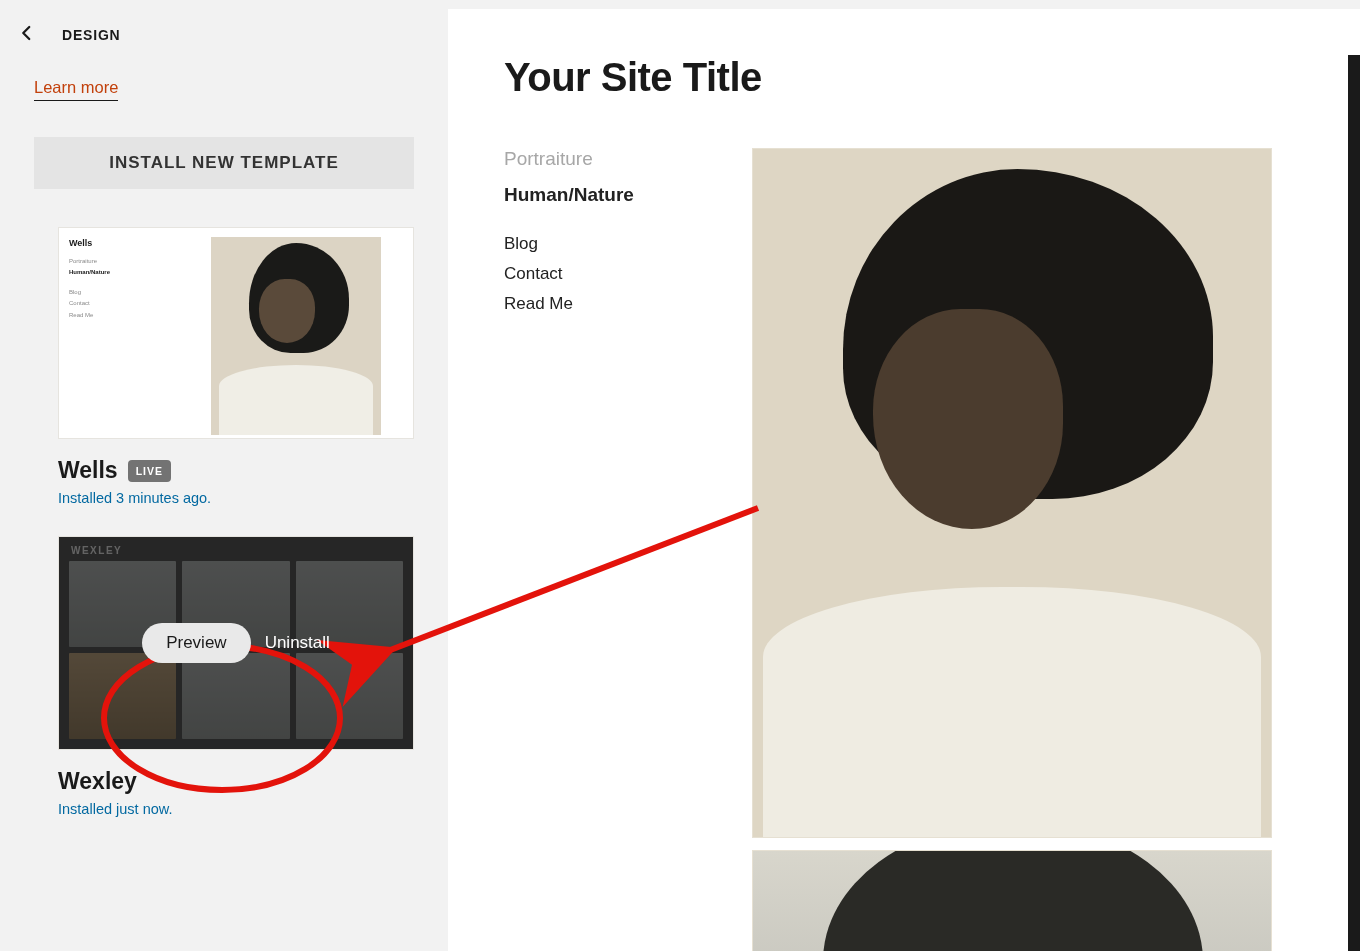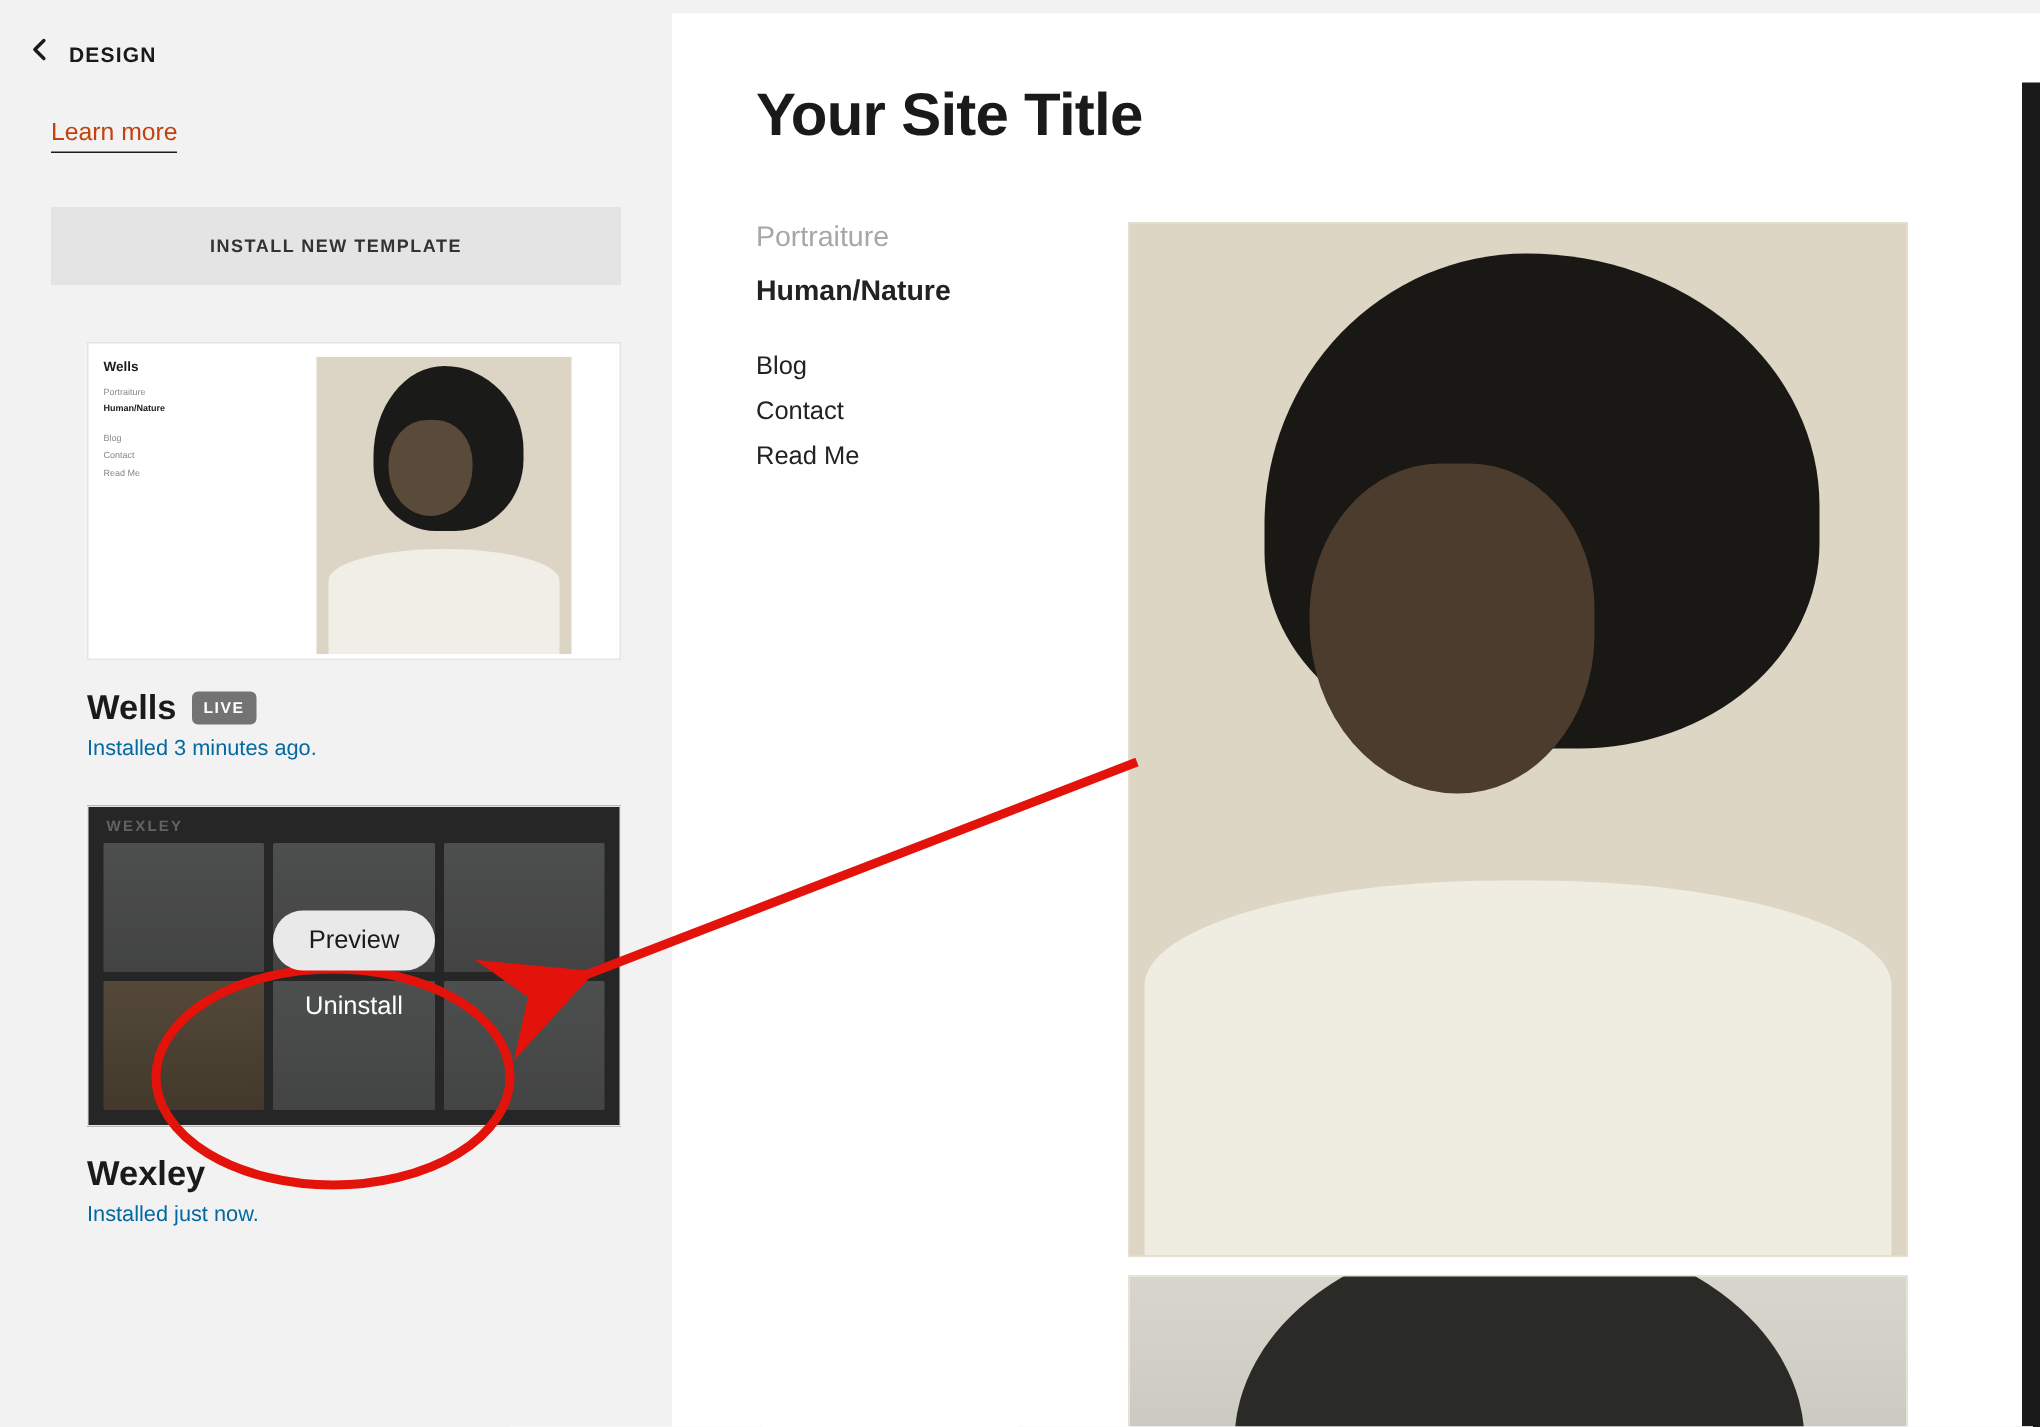--- a/index.html
+++ b/index.html
@@ -1,26 +1,26 @@
 <!DOCTYPE html>
 <html><head>
   <meta charset="utf-8">
   <style>
     * { box-sizing: border-box; margin: 0; padding: 0; }
     body { font-family: -apple-system, BlinkMacSystemFont, "Helvetica Neue", Arial, sans-serif; background: #f2f2f2; width: 1360px; height: 951px; overflow: hidden; color: #1a1a1a; }
     .app { display: flex; height: 100%; }
     
     .sidebar { width: 448px; background: #f2f2f2; padding: 0; }
     .sidebar-inner { padding: 0 34px 34px 34px; }
-    .back-row { display: flex; align-items: center; gap: 10px; padding: 24px 0 32px 18px; }
+    .back-row { display: flex; align-items: center; gap: 26px; padding: 24px 0 32px 18px; }
     .back-row svg { width: 18px; height: 18px; }
     .back-label { font-size: 14px; font-weight: 700; letter-spacing: 0.8px; }
     .desc { font-size: 16.5px; line-height: 1.55; color: #2a2a2a; margin-bottom: 34px; }
     .learn-link { font-size: 16.5px; color: #c2410c; border-bottom: 1px solid #1a1a1a; padding-bottom: 3px; display: inline-block; cursor: pointer; }
-    .install-btn { width: 100%; height: 52px; background: #e4e4e4; border: none; font-size: 12px; font-weight: 700; letter-spacing: 1px; color: #333; margin: 36px 0 38px 0; cursor: pointer; }
+    .install-btn { width: 100%; height: 52px; background: #e4e4e4; border: none; font-size: 17px; font-weight: 700; letter-spacing: 1px; color: #333; margin: 36px 0 38px 0; cursor: pointer; }
     
     .tmpl-card { margin-bottom: 30px; margin-left: 24px; }
     .tmpl-preview { width: 100%; height: 212px; background: #ffffff; border: 1px solid #e6e4df; position: relative; overflow: hidden; }
     .wells-preview { display: flex; }
     .wells-mini-side { width: 120px; padding: 10px 10px; }
     .wells-mini-title { font-size: 9px; font-weight: 700; margin-bottom: 8px; }
     .wells-mini-nav { font-size: 6px; color: #8a8a8a; line-height: 1.9; }
     .wells-mini-nav .active { color: #1a1a1a; font-weight: 600; }
     .wells-mini-img { flex: 1; display: flex; align-items: center; justify-content: center; }
     .portrait-shape { width: 170px; height: 198px; margin-top: 6px; background: #dcd4c4; position: relative; overflow: hidden; }
@@ -33,21 +33,21 @@
     .live-badge { background: #737373; color: #fff; font-size: 10.5px; font-weight: 700; letter-spacing: 1px; padding: 5px 8px; border-radius: 4px; }
     .tmpl-meta { font-size: 14.5px; color: #0369a1; margin-top: 6px; }
 
     
     .wexley-preview { background: #262626; display: flex; align-items: center; justify-content: center; position: relative; height: 214px; }
     .wexley-bg { position:absolute; inset:0; opacity:0.28; }
     .wexley-bg .topbar { position:absolute; top:8px; left:12px; font-size:10px; font-weight:800; letter-spacing:1.5px; color:#fff; }
     .wexley-bg .grid { position:absolute; top:24px; left:10px; right:10px; bottom:10px; display:grid; grid-template-columns: repeat(3,1fr); grid-template-rows: repeat(2,1fr); gap:6px; }
     .wexley-bg .cell { background:linear-gradient(180deg,#b4b9b8,#8d938f); border-radius:1px; }
     .wexley-bg .cell.warm { background:linear-gradient(180deg,#caa26a,#8b6a3a); }
-    .hover-buttons { position: relative; z-index: 2; display: flex; flex-direction: column; align-items: center; gap: 14px; }
+    .hover-buttons { position: relative; z-index: 2; display: flex; flex-direction: row; align-items: center; gap: 14px; }
     .preview-pill { background: #e9e9e9; color: #1a1a1a; border: none; padding: 10px 24px; border-radius: 22px; font-size: 17px; font-weight: 500; cursor: pointer; }
     .uninstall-link { color: #fff; font-size: 17px; cursor: pointer; }
 
     
     .preview-pane { flex: 1; background: #ffffff; position: relative; margin-top: 9px; overflow:hidden; }
     .site-area { position: absolute; left: 56px; top: 46px; right: 0; bottom: 0; }
     .site-title { font-size: 40px; font-weight: 800; letter-spacing: -0.5px; margin-bottom: 48px; }
     .cols { display: flex; gap: 48px; }
     .site-nav { width: 200px; }
     .nav-item { font-size: 19px; margin-bottom: 14px; color: #222; }

